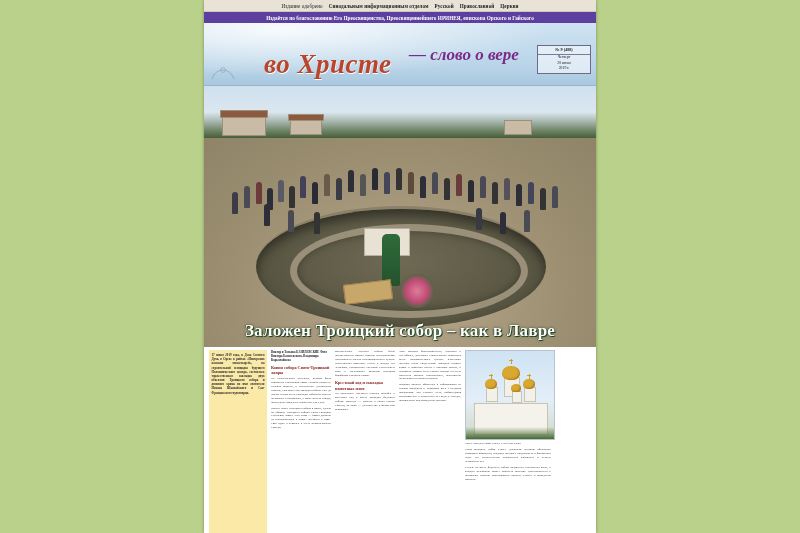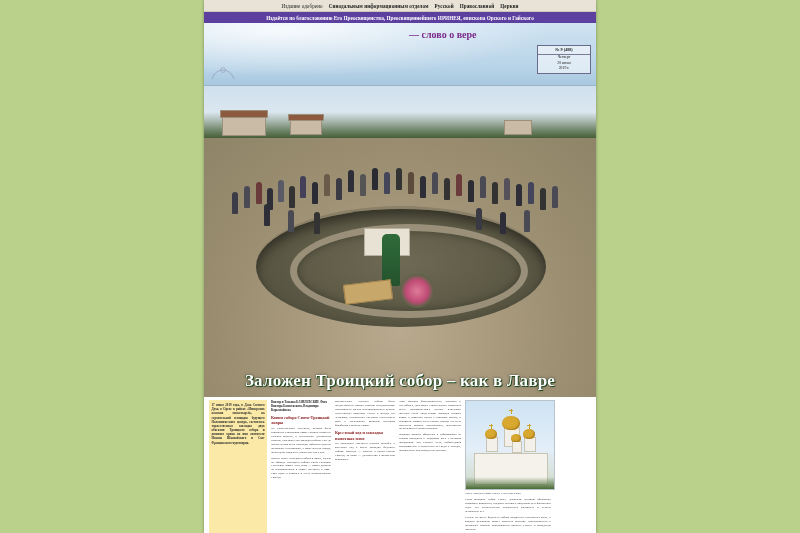--- a/index.html
+++ b/index.html
@@ -80,23 +80,24 @@
     font-weight: bold;
     font-style: italic;
     color: #b8452c;
     letter-spacing: 0.5px;
     text-shadow: 0.5px 0.5px 0 #ffffff;
     font-family: "Liberation Serif", serif;
   }
   .masthead .slogan {
     position: absolute;
     left: 205px;
-    top: 6px;
-    font-size: 10px;
-    font-weight: bold;
+    top: 22px;
+    font-size: 17px;
+    font-weight: bold;
+    font-style: italic;
     color: #7a2a8a;
     font-family: "Liberation Serif", serif;
   }
   .masthead .issue-box {
     position: absolute;
     right: 5px;
     top: 22px;
     width: 52px;
     border: 0.6px solid #6a6a8a;
     background: rgba(255,255,255,0.55);
@@ -109,21 +110,21 @@
   .masthead .issue-box .no { font-weight: bold; font-size: 4.2px; border-bottom: 0.4px solid #7a7a9a; padding-bottom:0.5px; margin-bottom:0.5px;}
   .masthead .orn {
     position: absolute;
     left: 6px; top: 40px;
     width: 26px; height: 18px;
     opacity: 0.55;
   }
   
   .photo {
     position: relative;
-    height: 311px;
+    height: 261px;
     overflow: hidden;
     background: #0f766e;
   }
   .photo .sky2 {
     position: absolute; left:0; top:0; right:0; height: 58px;
     background: linear-gradient(to bottom, #cfe0ee 0%, #dfe9f0 60%, #cdd8c4 100%);
   }
   .photo .treeline {
     position: absolute; left:0; top:26px; right:0; height: 26px;
     background: linear-gradient(to bottom, rgba(70,96,54,0.0), rgba(62,88,48,0.95));
@@ -323,20 +324,21 @@
   </div>
 
   <div class="blessbar">Издаётся по благословению Его Преосвященства, Преосвященнейшего ИРИНЕЯ, епископа Орского и Гайского</div>
 
   <div class="masthead">
     <div class="sky"></div>
     <svg class="orn" viewBox="0 0 26 18">
       <path d="M2 16 C6 4, 20 4, 24 16" stroke="#6b6b8a" stroke-width="0.7" fill="none"></path>
       <circle cx="13" cy="7" r="2.4" stroke="#6b6b8a" stroke-width="0.6" fill="none"></circle>
     </svg>
+    <div class="title-sub">во Христе</div>
     <div class="slogan">— слово о вере</div>
     <div class="issue-box">
       <div class="no">№ 9 (488)</div>
       <div>Четверг</div>
       <div>20 июня</div>
       <div>2019 г.</div>
     </div>
   </div>
 
   <div class="photo">

